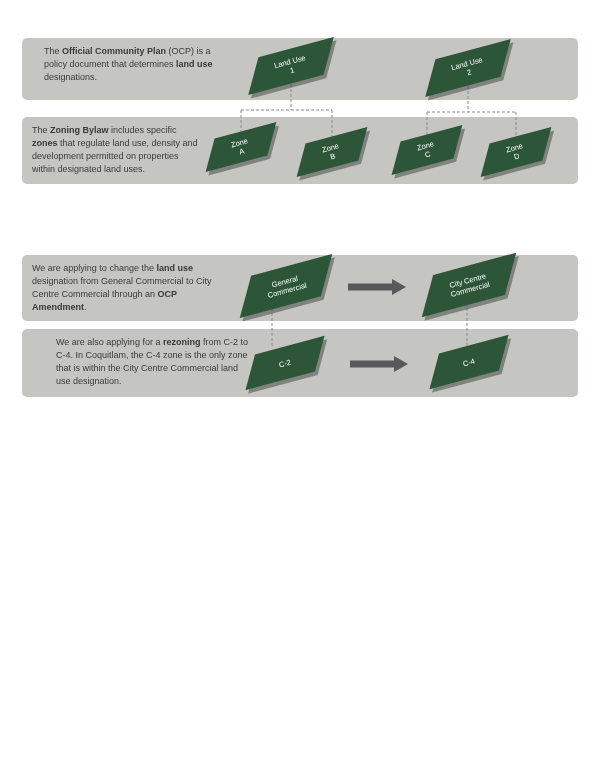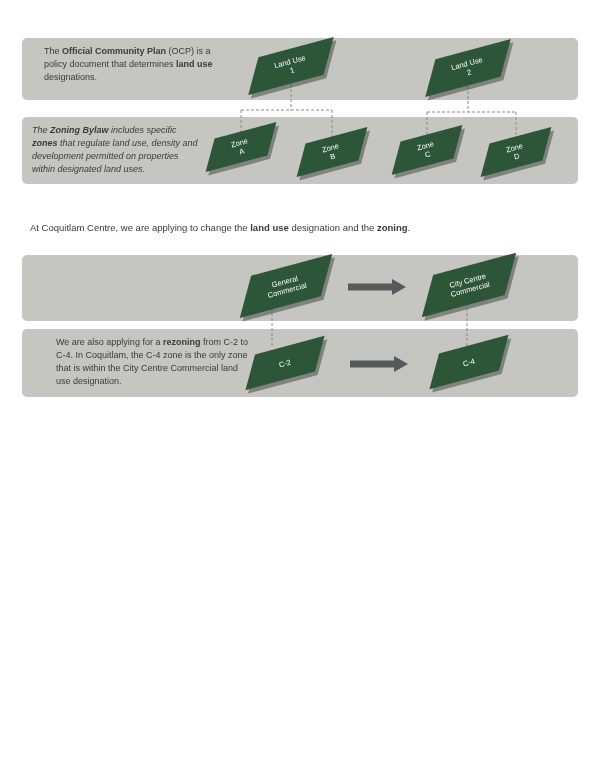--- a/index.html
+++ b/index.html
@@ -48,24 +48,24 @@
     <path d="M291 84 L291 110 M241 110 L332 110 M241 110 L241 132 M332 110 L332 137" fill="none" stroke="#8a8a8a" stroke-width="1" stroke-dasharray="3,2"></path>
     <path d="M468 86 L468 112 M427 112 L516 112 M427 112 L427 135 M516 112 L516 137" fill="none" stroke="#8a8a8a" stroke-width="1" stroke-dasharray="3,2"></path>
     <path d="M272 303 L272 347" fill="none" stroke="#8a8a8a" stroke-width="1" stroke-dasharray="3,2"></path>
     <path d="M467 303 L467 346" fill="none" stroke="#8a8a8a" stroke-width="1" stroke-dasharray="3,2"></path>
     <polygon points="348,283.5 392,283.5 392,279 406,287 392,295 392,290.5 348,290.5" fill="#58595b"></polygon>
     <polygon points="350,360.5 394,360.5 394,356 408,364 394,372 394,367.5 350,367.5" fill="#58595b"></polygon>
   </svg>
 
   <p class="band-text" style="left:32px;top:45px;width:170px;margin-left:12px;"><span>The </span><span class="b">Official Community Plan</span><span> (OCP) is a policy document that determines </span><span class="b">land use</span><span> designations.</span></p>
 
-  <p class="band-text" style="left:32px;top:124px;width:170px;font-style:italic;"><span>The </span><span class="b">Zoning Bylaw</span><span> includes specific </span><span class="b">zones</span><span> that regulate land use, density and development permitted on properties within designated land uses.</span></p>
+  <p class="band-text" style="left:32px;top:124px;width:170px;"><span>The </span><span class="b">Zoning Bylaw</span><span> includes specific </span><span class="b">zones</span><span> that regulate land use, density and development permitted on properties within designated land uses.</span></p>
 
-  <p class="para" style="left:30px;top:221px;width:560px;"><span>At Coquitlam Centre, we are applying to change the </span><span class="b">land use</span><span> designation and the </span><span class="b">zoning</span><span>.</span></p>
 
+  <p class="band-text" style="left:32px;top:262px;width:180px;"><span>We are applying to change the </span><span class="b">land use</span><span> designation from General Commercial to City Centre Commercial through an </span><span class="b">OCP Amendment</span><span>.</span></p>
 
   <p class="band-text" style="left:32px;top:336px;width:195px;margin-left:24px;"><span>We are also applying for a </span><span class="b">rezoning</span><span> from C-2 to C-4. In Coquitlam, the C-4 zone is the only zone that is within the City Centre Commercial land use designation.</span></p>
 
 
   <div class="diamond" style="left:252px;top:49px;width:78px;height:34px;">
     <div class="label"><span>Land Use</span><br><span>1</span></div>
   </div>
   <div class="diamond" style="left:429px;top:51px;width:78px;height:34px;">
     <div class="label"><span>Land Use</span><br><span>2</span></div>
   </div>

